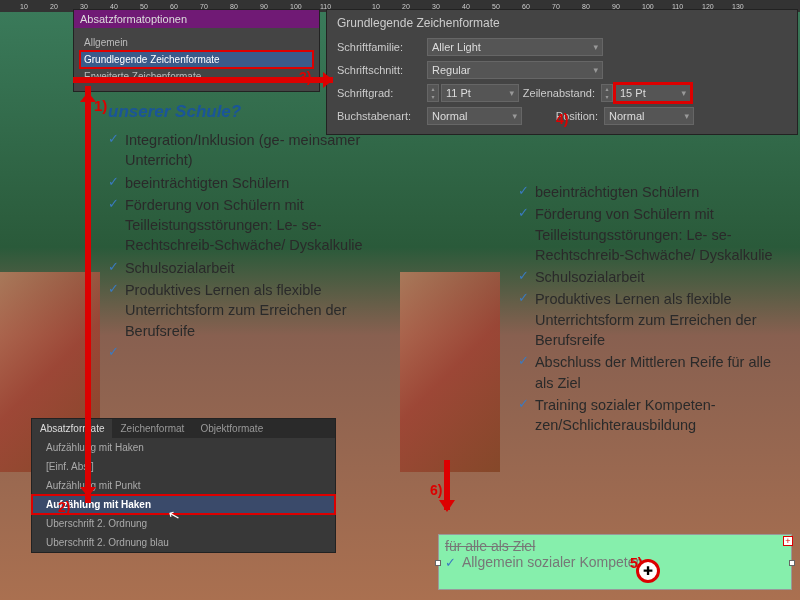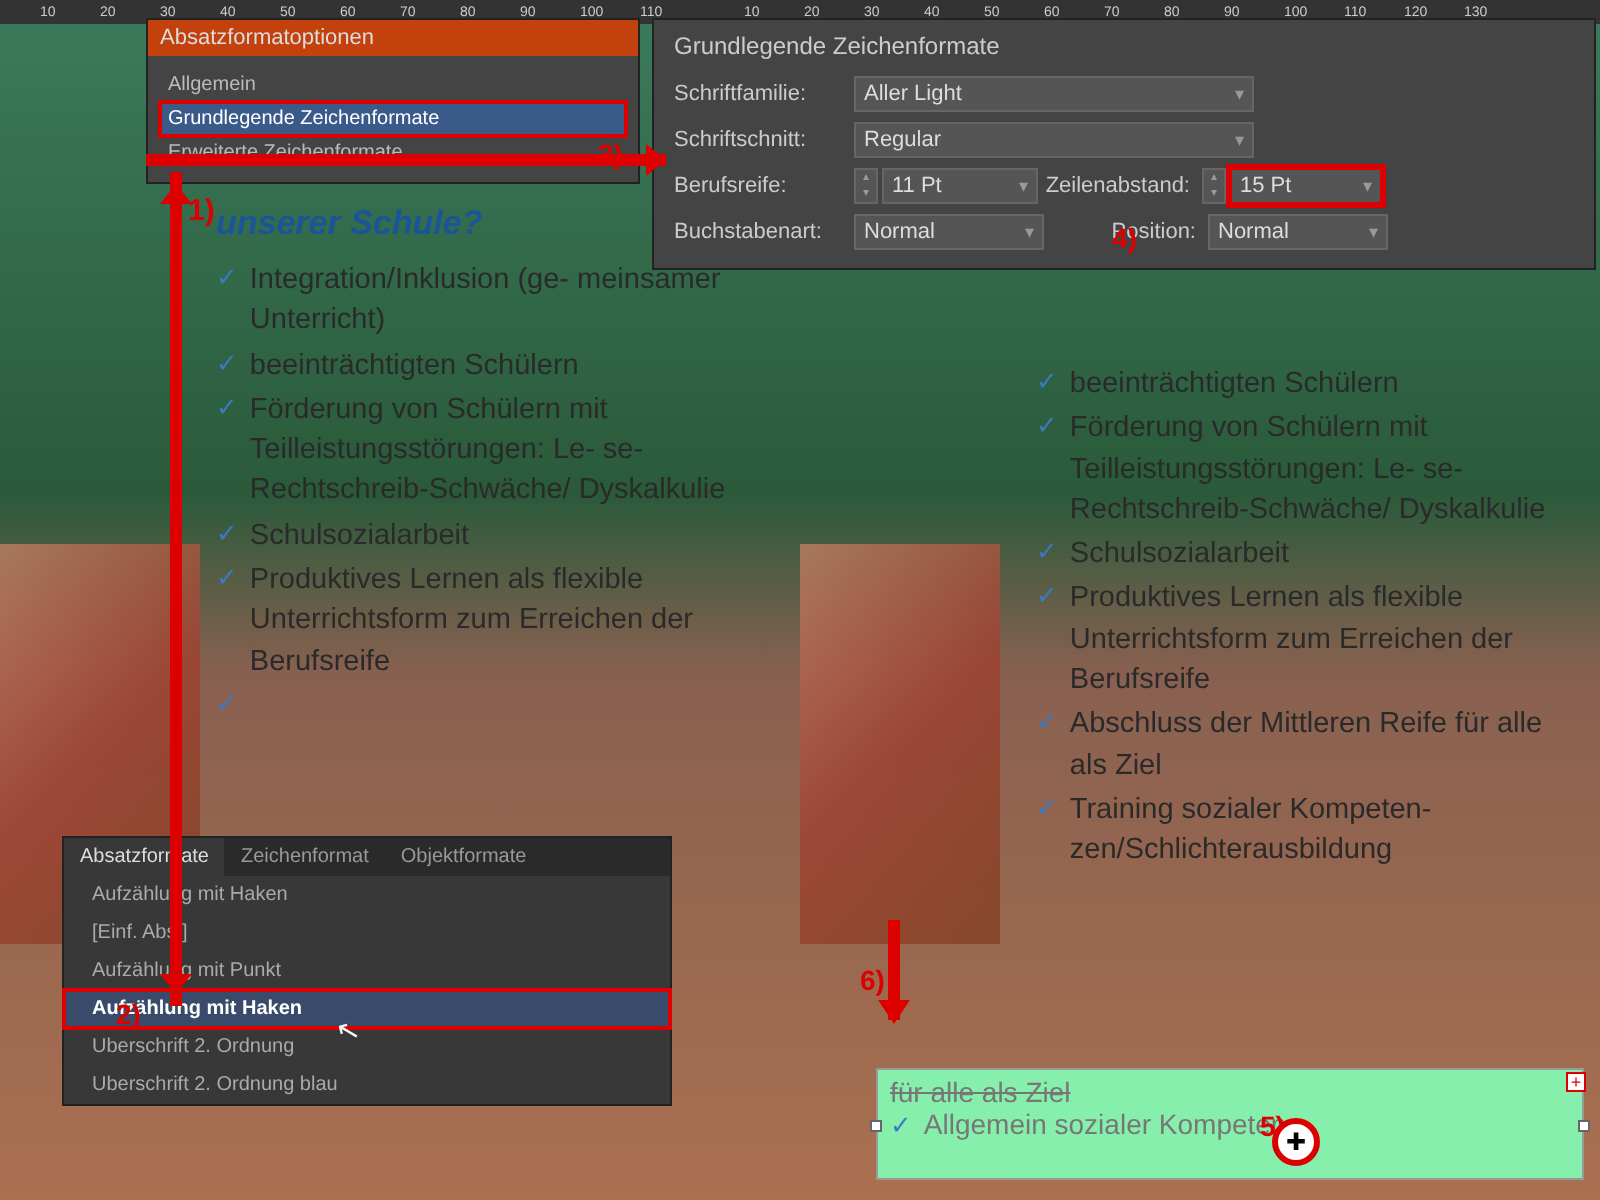--- a/index.html
+++ b/index.html
@@ -8,32 +8,32 @@
 .ruler span{position:absolute}
 .doc-area{position:absolute;top:12px;left:0;width:400px;height:588px;background:linear-gradient(to bottom,#3a7a5a 0%,#2a5a3a 40%,#886050 55%,#aa7050 100%)}
 .doc-area2{position:absolute;top:12px;left:400px;width:400px;height:588px;background:linear-gradient(to bottom,#3a7a5a 0%,#2a5a3a 40%,#886050 55%,#aa7050 100%)}
 .photo-overlay{position:absolute;left:0;top:260px;width:100px;height:200px;background:linear-gradient(135deg,#c08060 0%,#a04030 50%,#804020 100%);opacity:0.8}
 .content{position:absolute;left:108px;top:90px;right:20px;color:#333}
 .content2{position:absolute;left:118px;top:170px;right:10px;color:#333}
 .heading{color:#1a5599;font-style:italic;font-size:17px;margin-bottom:8px;font-weight:600}
 .list-item{display:flex;align-items:flex-start;font-size:14.5px;line-height:1.4;margin-bottom:2px;color:#2a2a2a}
 .check{color:#3a7ac0;margin-right:6px;font-size:13px}
 .panel-absatz{position:absolute;top:9px;left:73px;width:247px;background:#444;border:1px solid #222;z-index:20}
-.panel-title{background:#c2410c;color:#ddd;font-size:11px;padding:3px 6px}
+.panel-title{background:#701a75;color:#ddd;font-size:11px;padding:3px 6px}
 .panel-list{padding:6px}
 .panel-item{font-size:10px;color:#bbb;padding:3px 4px}
 .panel-item.highlighted{background:#3a5a8a;color:#fff;outline:2px solid #dd0000;outline-offset:-1px}
 .zeichen-panel{position:absolute;top:9px;left:326px;width:472px;background:#444;border:1px solid #222;z-index:20;padding:4px 8px 4px 10px}
 .zeichen-title{color:#ccc;font-size:12px;padding:2px 0 8px 0}
 .form-row{display:flex;align-items:center;margin-bottom:5px;font-size:11px;color:#ccc}
 .form-label{width:90px;text-align:left;padding-right:6px}
 .form-label2{width:82px;text-align:right;padding-right:6px}
 .dropdown{background:#555;border:1px solid #666;color:#ddd;font-size:11px;padding:1px 4px;height:18px;display:flex;align-items:center;justify-content:space-between}
 .dropdown::after{content:"▾";font-size:9px;color:#999}
-.dd-wide{width:200px}
+.dd-wide{width:176px}
 .dd-med{width:78px}
 .dd-sm{width:76px}
 .dd-95{width:95px}
 .highlight-red{outline:3px solid #dd0000;outline-offset:-1px}
 .stepper{display:flex;flex-direction:column;width:12px;height:18px;border:1px solid #666;background:#555;margin-right:2px}
 .stepper span{flex:1;font-size:6px;text-align:center;color:#999;line-height:8px}
 .formats-panel{position:absolute;left:31px;top:418px;width:305px;background:#383838;z-index:25;border:1px solid #222}
 .tabs{display:flex;background:#2a2a2a;font-size:10px}
 .tab{padding:4px 8px;color:#999}
 .tab.active{background:#383838;color:#ddd}
@@ -176,21 +176,21 @@
         <span>Aller Light</span>
       </div>
   </div>
   <div class="form-row">
     <span class="form-label">Schriftschnitt:</span>
     <div class="dropdown dd-wide">
         <span>Regular</span>
       </div>
   </div>
   <div class="form-row">
-    <span class="form-label">Berufsreife:</span>
+    <span class="form-label">Schriftgrad:</span>
     <div class="stepper">
         <span>▴</span>
         <span>▾</span>
       </div>
     <div class="dropdown dd-med">
         <span>11 Pt</span>
       </div>
     <span class="form-label2">Zeilenabstand:</span>
     <div class="stepper">
         <span>▴</span>

